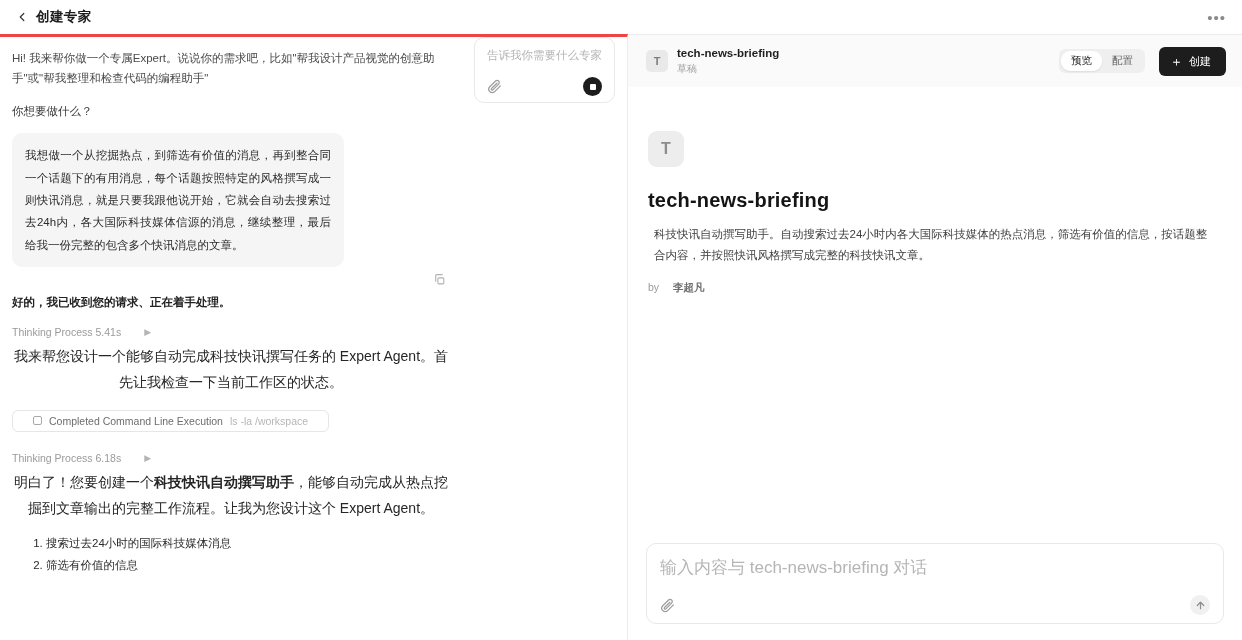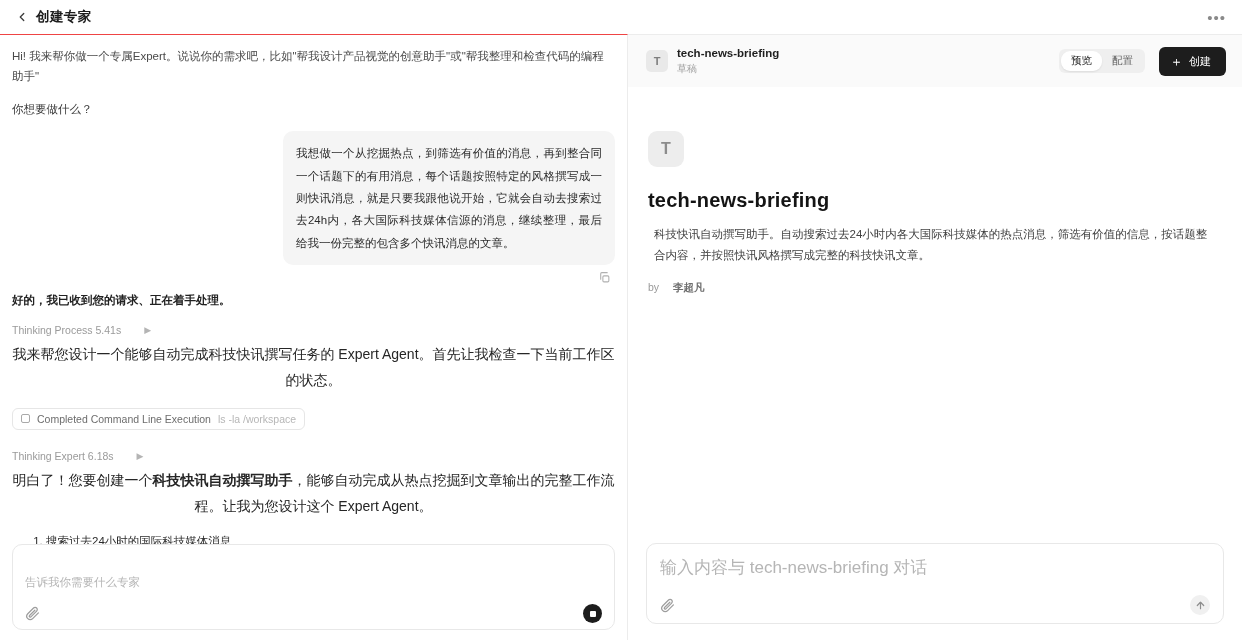--- a/index.html
+++ b/index.html
@@ -50,24 +50,24 @@
   
   .body {
     flex: 1 1 auto;
     display: flex;
     min-height: 0;
   }
   
   .chat {
     width: 628px;
     flex: 0 0 628px;
-    border-top: 1px solid #ef4444;
+    border-top: 3px solid #ef4444;
     border-right: 1px solid #ececec;
     display: flex;
-    flex-direction: column;
+    flex-direction: row;
     min-height: 0;
     background: #fff;
     position: relative;
   }
   .chat-scroll {
     flex: 1 1 auto;
     overflow: hidden;
     padding: 12px 12px 0 12px;
     position: relative;
   }
@@ -75,21 +75,21 @@
     font-size: 11.5px;
     color: #4a4a4a;
     line-height: 1.7;
     margin: 0 0 16px 0;
   }
   .msg-q {
     font-size: 11.5px;
     color: #3a3a3a;
     margin: 0 0 14px 0;
   }
-  .bubble-row { display: flex; justify-content: flex-end; }
+  .bubble-row { display: flex; justify-content: flex-start; }
   .bubble {
     max-width: 332px;
     background: #f5f5f5;
     border-radius: 10px;
     padding: 11px 13px;
     font-size: 11.5px;
     line-height: 1.95;
     color: #2b2b2b;
     text-align: justify;
   }
@@ -121,21 +121,21 @@
     margin: 4px 0 10px 0;
     text-align: center;
   }
   .para b { font-weight: 700; }
   .tool-chip {
     display: inline-flex;
     align-items: center;
     gap: 7px;
     border: 1px solid #e6e6e6;
     border-radius: 6px;
-    padding: 4px 8px;
+    padding: 4px 20px;
     font-size: 10.5px;
     color: #6d6d6d;
     background: #fff;
     margin: 4px 3px 10px 0;
     cursor: pointer;
     justify-content: center;
   }
   .tool-chip .sq {
     width: 9px; height: 9px;
     border: 1.4px solid #a9a9a9;
@@ -160,21 +160,20 @@
     background: #fff;
     padding: 10px 12px 6px 12px;
     min-height: 62px;
     display: flex;
     flex-direction: column;
     justify-content: space-between;
   }
   .chat-placeholder {
     font-size: 11.5px;
     color: #b5b5b5;
-    margin-top: 20px;
   }
   .chat-input-row {
     display: flex;
     align-items: center;
     margin-top: 14px;
   }
   .clip-icon { color: #9d9d9d; width: 15px; height: 15px; cursor: pointer; }
   .stop-btn {
     margin-left: auto;
     width: 19px; height: 19px;
@@ -354,21 +353,21 @@
 
         <div class="para">我来帮您设计一个能够自动完成科技快讯撰写任务的 Expert Agent。首先让我检查一下当前工作区的状态。</div>
 
         <div class="tool-chip">
           <span class="sq"></span>
           <span>Completed Command Line Execution</span>
           <span class="muted">ls -la /workspace</span>
         </div>
 
         <div class="thinking">
-          <span>Thinking Expert  6.18s</span>
+          <span>Thinking Process  6.18s</span>
           <span class="chev">▶</span>
         </div>
 
         <div class="para">
           <span>明白了！您要创建一个</span><b>科技快讯自动撰写助手</b><span>，能够自动完成从热点挖掘到文章输出的完整工作流程。让我为您设计这个 Expert Agent。</span>
         </div>
 
 
         <ol class="steps">
           <li>搜索过去24小时的国际科技媒体消息</li>

